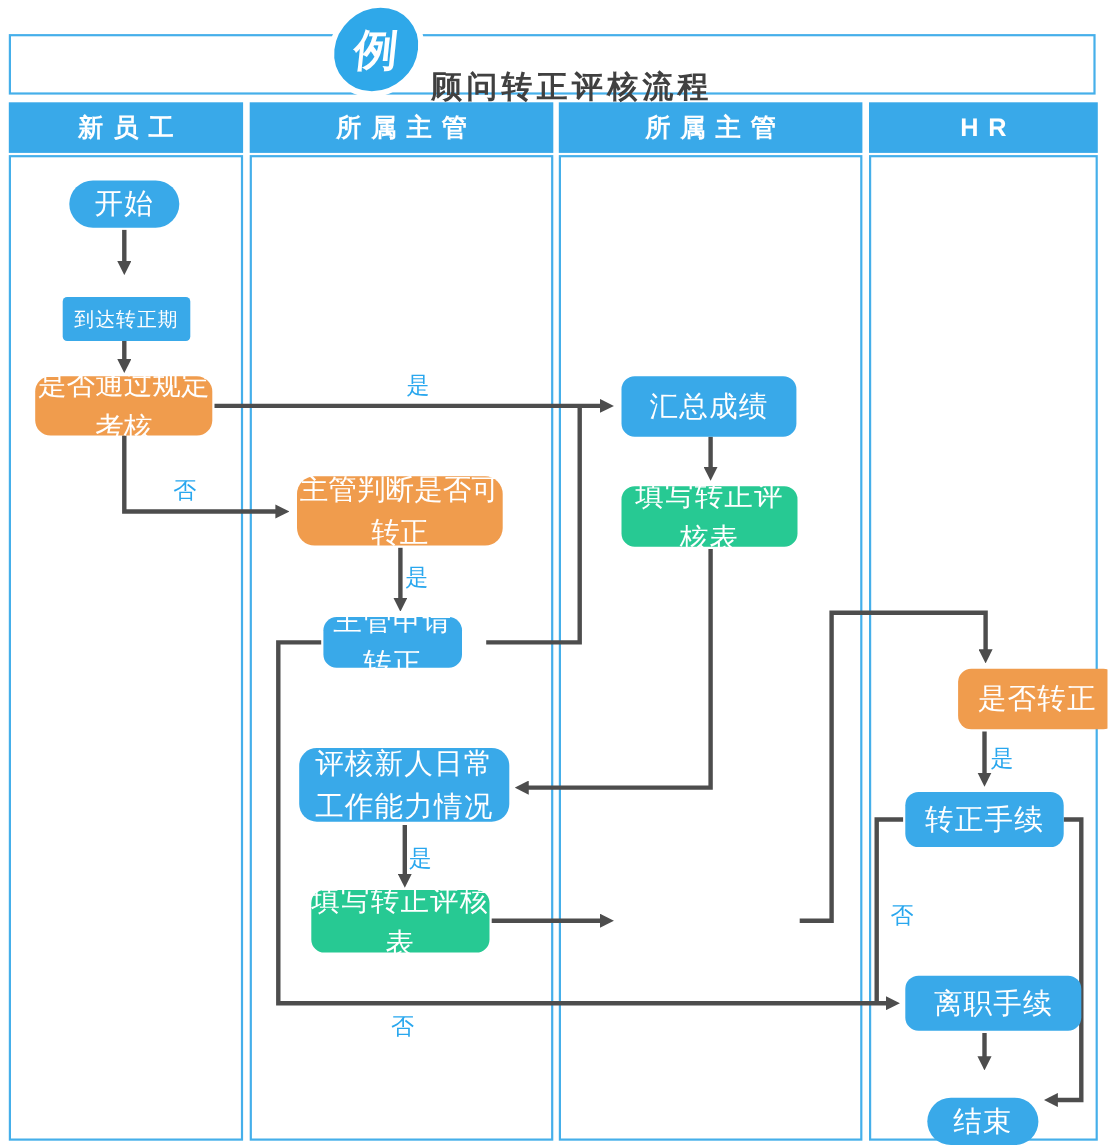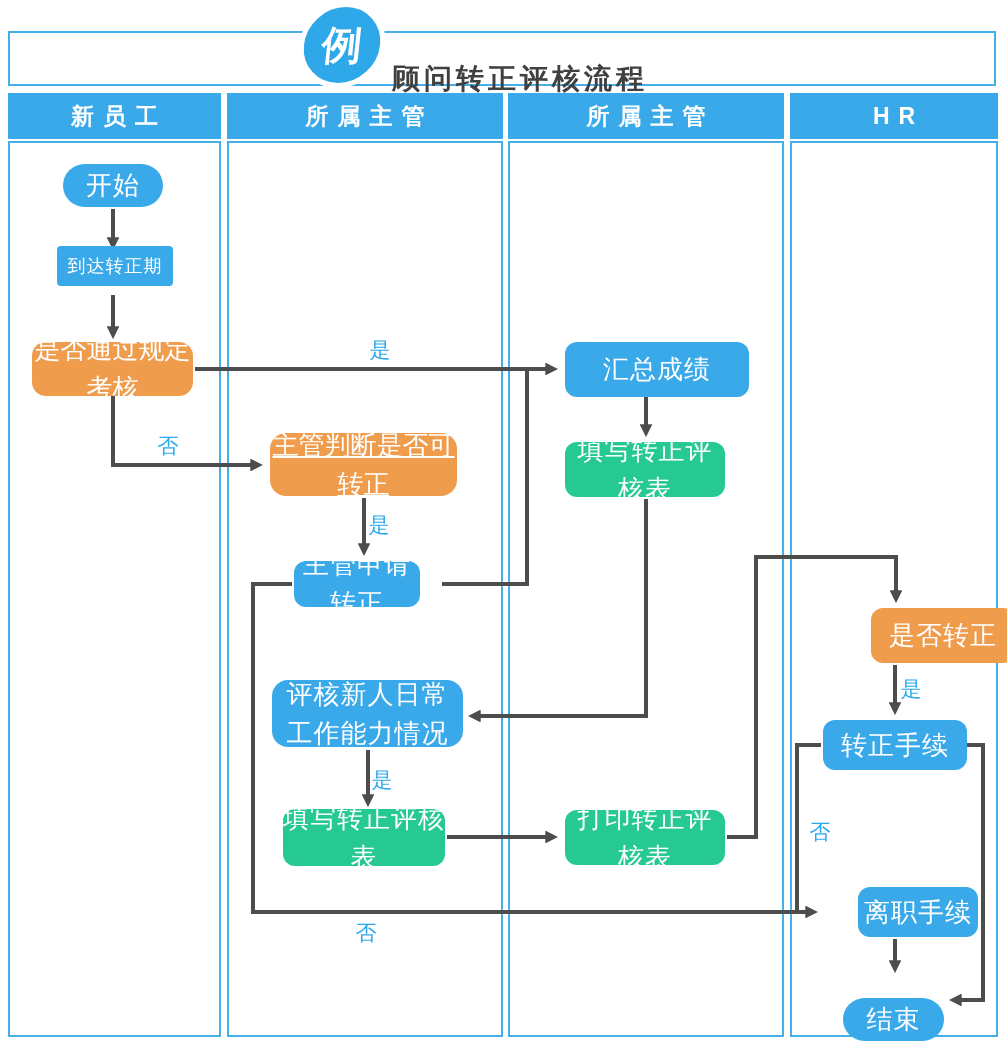--- a/index.html
+++ b/index.html
@@ -94,33 +94,32 @@
       <path d="M727,837 L756,837 L756,557 L896,557 L896,598" marker-end="url(#ah)"></path>
       <path d="M895,665 L895,710" marker-end="url(#ah)"></path>
       <path d="M821,745 L797,745 L797,910"></path>
       <path d="M292,584 L253,584 L253,912 L813,912" marker-end="url(#ah)"></path>
       <path d="M895,939 L895,968" marker-end="url(#ah)"></path>
       <path d="M967,745 L983,745 L983,1000 L954,1000" marker-end="url(#ah)"></path>
     </g>
   </svg>
 
   <div class="node pill blue" style="left:63px;top:164px;width:100px;height:43px;">开始</div>
-  <div class="node blue" style="left:57px;top:246px;width:116px;height:40px;border-radius:4px;font-size:18px;">到达转正期</div>
+  <div class="node blue" style="left:57px;top:270px;width:116px;height:40px;border-radius:4px;font-size:18px;">到达转正期</div>
   <div class="node orange" style="left:32px;top:342px;width:161px;height:54px;border-radius:14px;letter-spacing:0;">是否通过规定考核</div>
-  <div class="node orange" style="left:270px;top:433px;width:187px;height:63px;border-radius:16px;letter-spacing:0;text-decoration:underline;">主管判断是否可转正</div>
+  <div class="node orange" style="left:270px;top:433px;width:187px;height:63px;border-radius:16px;letter-spacing:0;">主管判断是否可转正</div>
   <div class="node blue" style="left:294px;top:561px;width:126px;height:46px;">主管申请转正</div>
   <div class="node blue" style="left:272px;top:680px;width:191px;height:67px;border-radius:16px;">评核新人日常
 工作能力情况</div>
   <div class="node green" style="left:283px;top:809px;width:162px;height:57px;">填写转正评核表</div>
-  <div class="node blue" style="left:565px;top:342px;width:184px;height:55px;">汇总成绩</div>
+  <div class="node blue" style="left:565px;top:342px;width:159px;height:55px;">汇总成绩</div>
   <div class="node green" style="left:565px;top:442px;width:160px;height:55px;">填写转正评核表</div>
-  <div class="node green" style="left:565px;top:810px;width:160px;height:55px;">打印转正评核表</div>
   <div class="node orange" style="left:871px;top:608px;width:144px;height:55px;">是否转正</div>
   <div class="node blue" style="left:823px;top:720px;width:144px;height:50px;">转正手续</div>
-  <div class="node blue" style="left:823px;top:887px;width:120px;height:50px;margin-left:35px;">离职手续</div>
+  <div class="node blue" style="left:823px;top:887px;width:160px;height:50px;">离职手续</div>
   <div class="node pill blue" style="left:843px;top:978px;width:101px;height:43px;margin-top:20px;">结束</div>
 
   <span class="edge-label" style="left:380px;top:350px;">是</span>
   <span class="edge-label" style="left:168px;top:446px;">否</span>
   <span class="edge-label" style="left:379px;top:525px;">是</span>
   <span class="edge-label" style="left:382px;top:780px;">是</span>
   <span class="edge-label" style="left:911px;top:689px;">是</span>
   <span class="edge-label" style="left:820px;top:832px;">否</span>
   <span class="edge-label" style="left:366px;top:933px;">否</span>
 

